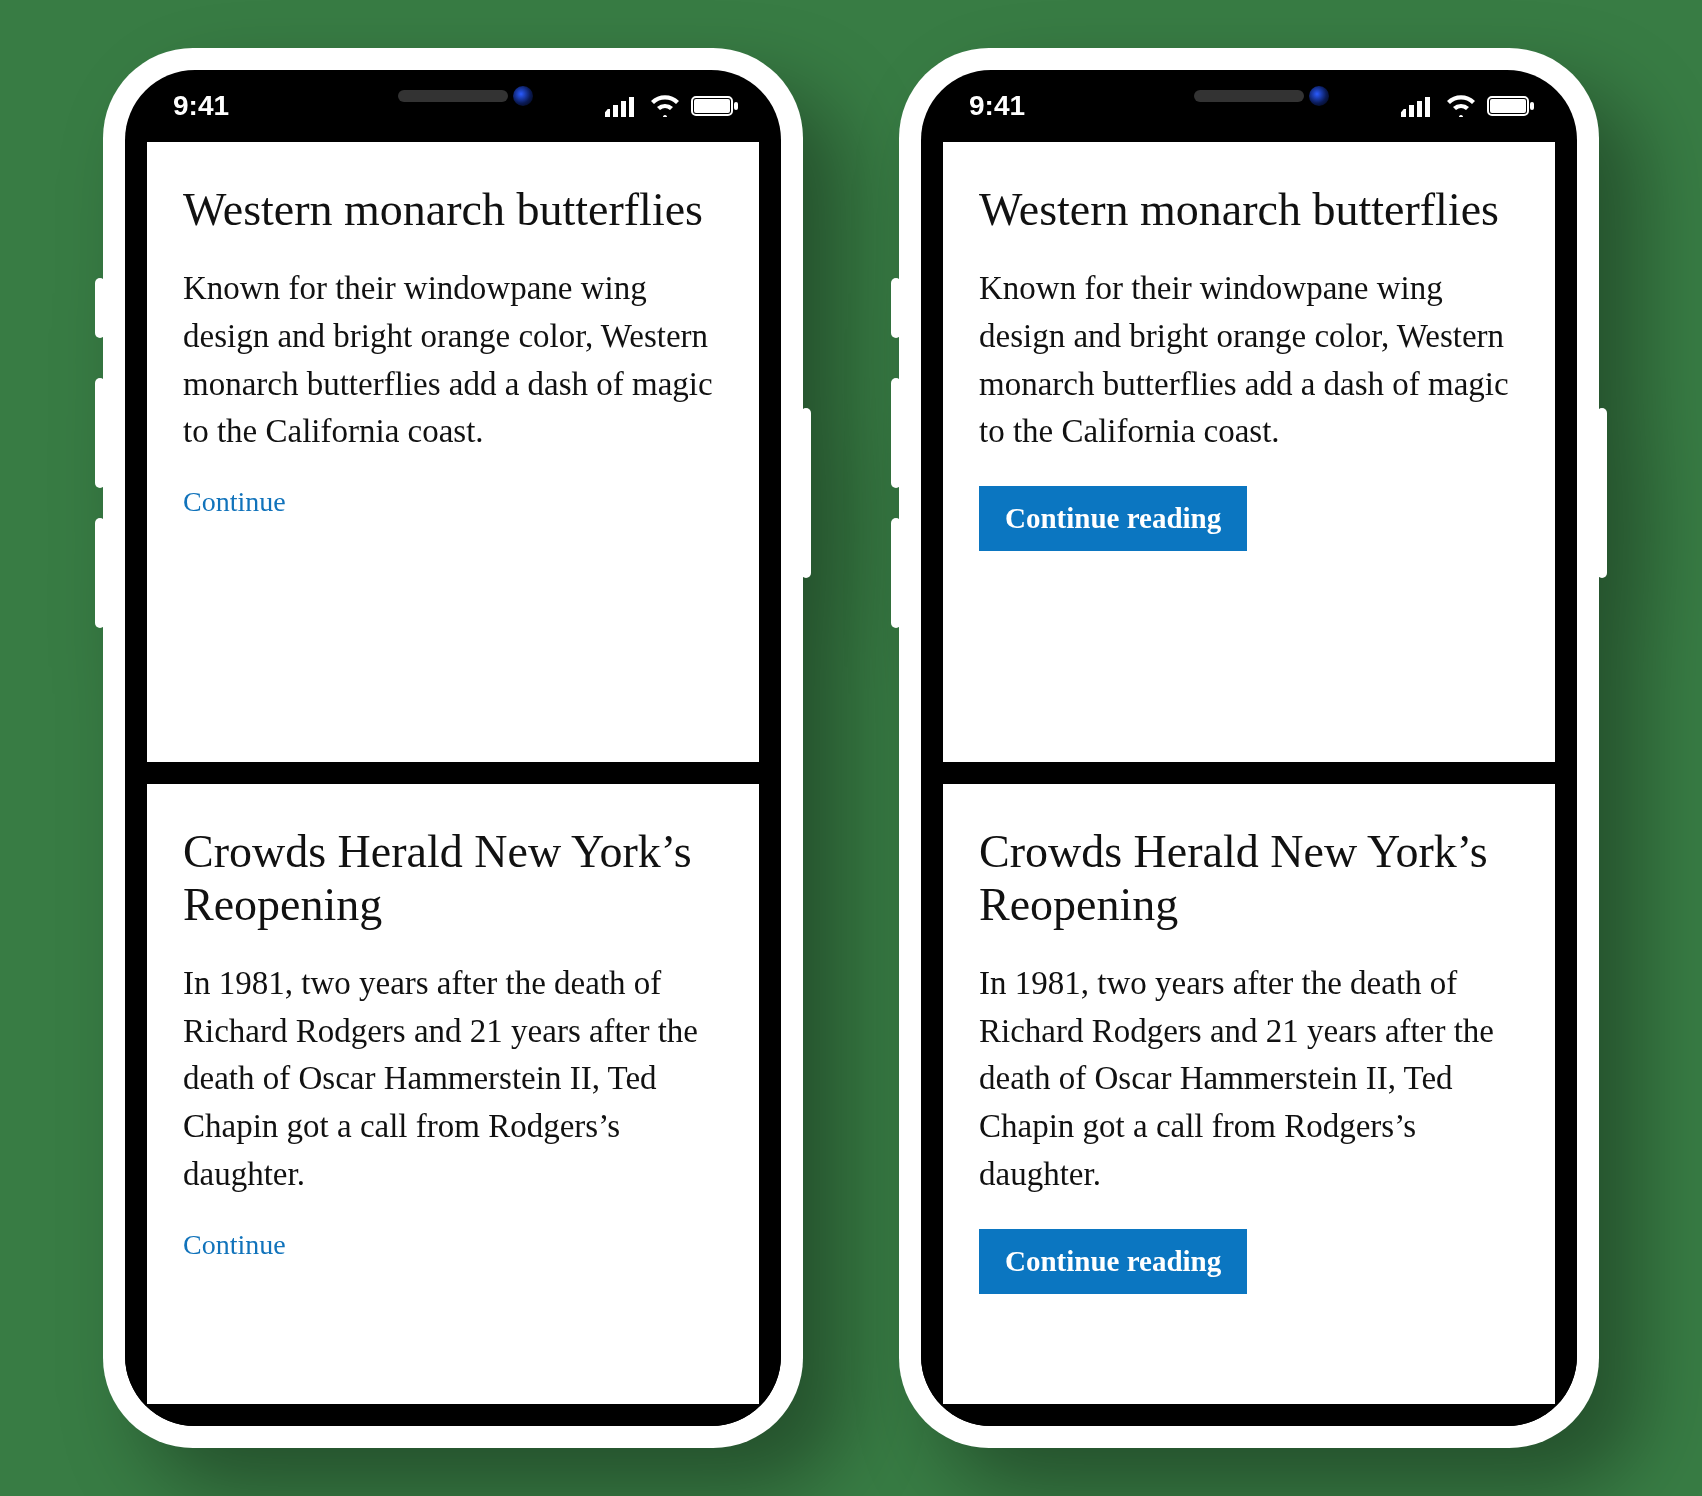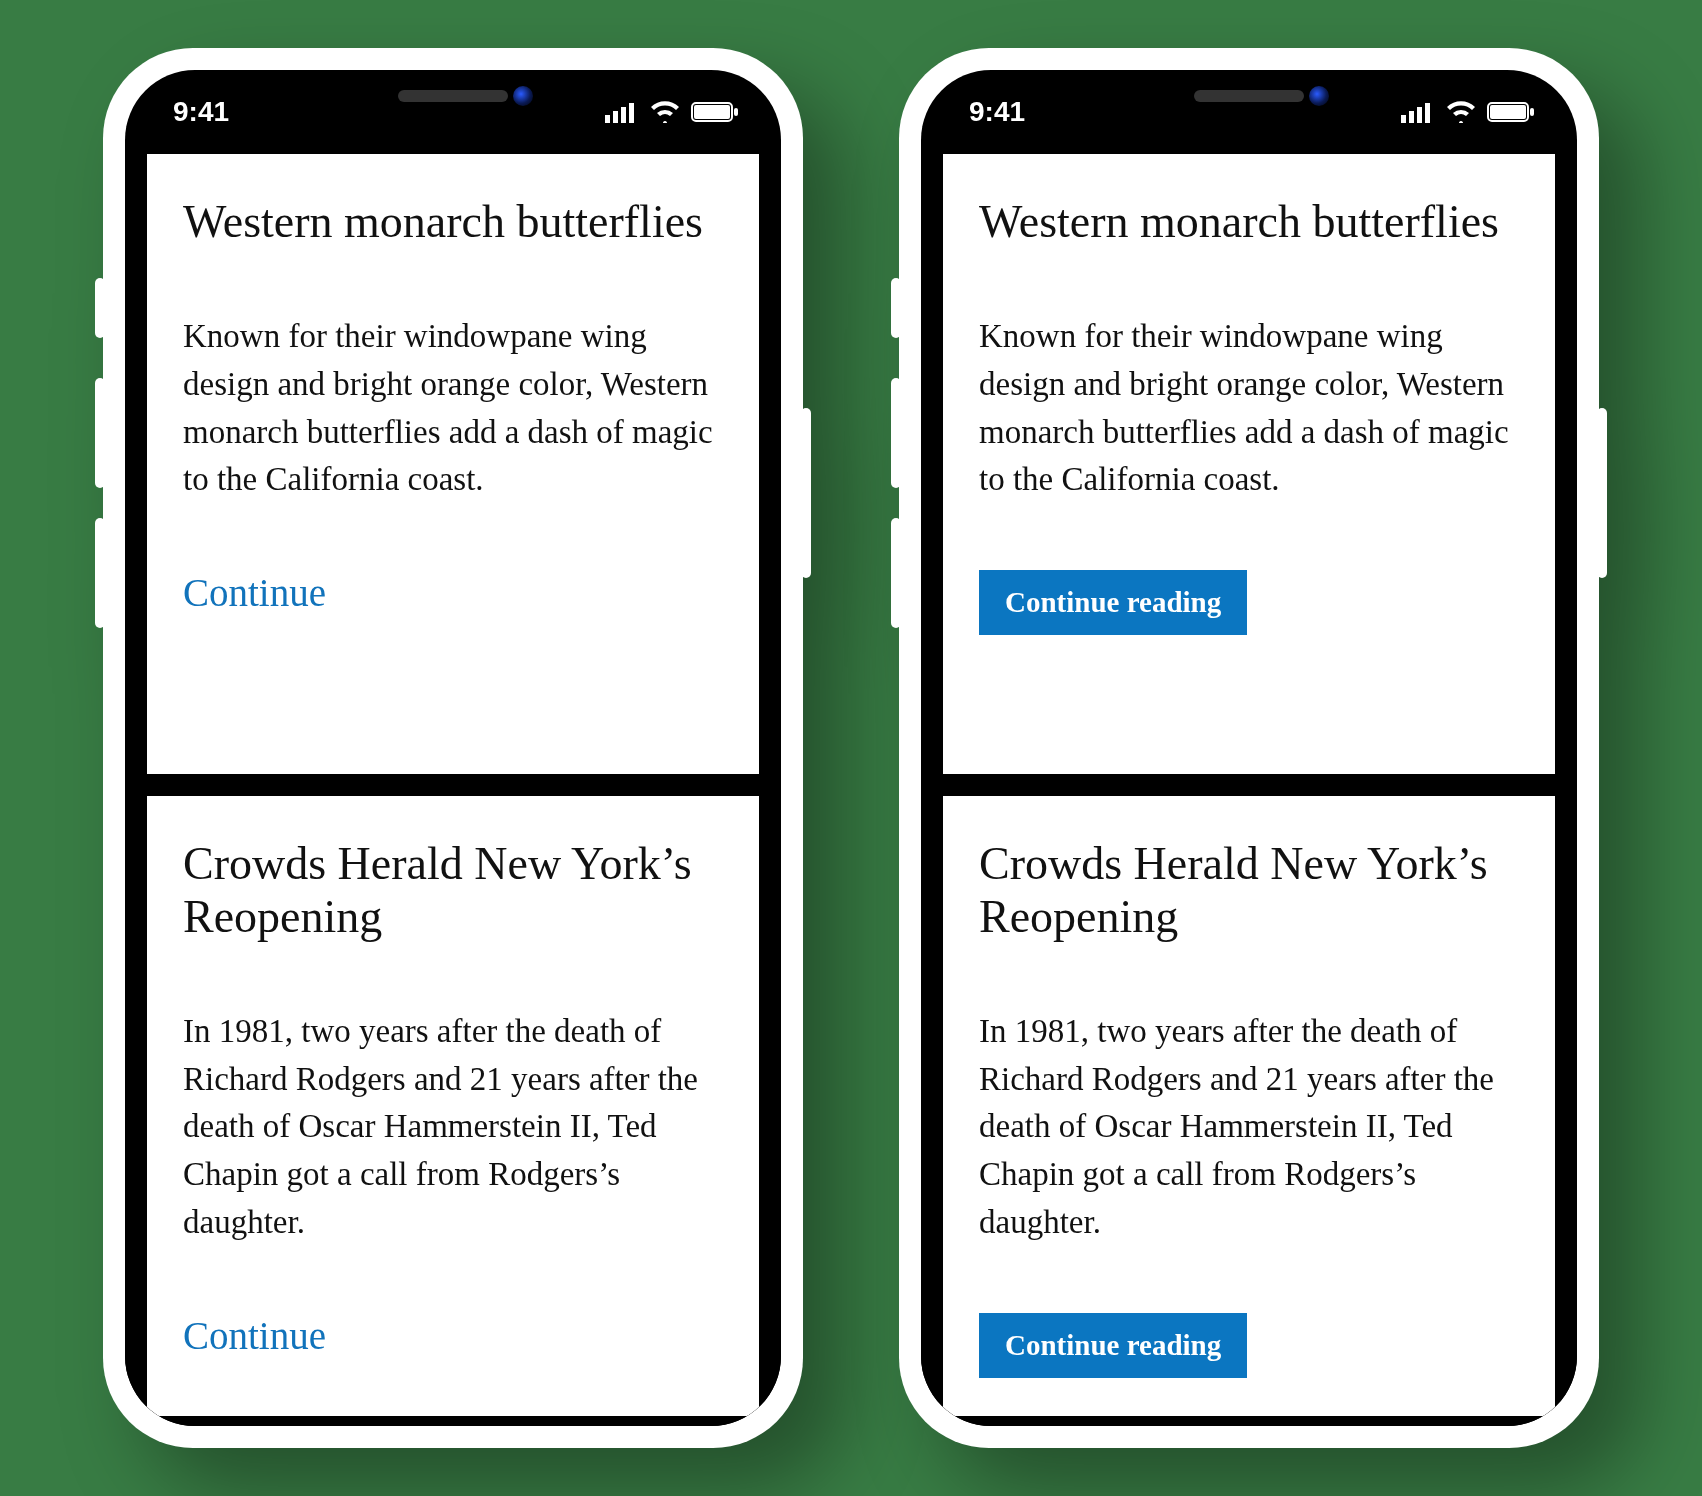--- a/index.html
+++ b/index.html
@@ -48,49 +48,49 @@
     }
     .speaker {
       width: 110px; height: 12px; background: #333; border-radius: 6px;
     }
     .camera {
       width: 20px; height: 20px; border-radius: 50%;
       background: radial-gradient(circle at 40% 40%, #2a5bff 0%, #0a1a55 55%, #000 100%);
       position: absolute; right: 80px; top: 16px;
     }
     .status-bar {
-      height: 84px; display: flex; justify-content: space-between;
+      height: 72px; display: flex; justify-content: space-between;
       align-items: center; padding: 0 42px 0 48px; color: #fff;
       font-family: -apple-system, BlinkMacSystemFont, 'Helvetica Neue', Arial, sans-serif;
       font-weight: 600; font-size: 28px;
     }
     .status-right { display: flex; align-items: center; gap: 10px; }
     .status-icon svg { display: block; }
     .content {
       background: #000; padding: 0 22px 22px 22px;
       display: flex; flex-direction: column; gap: 22px;
       height: calc(100% - 72px);
     }
     .card {
       background: #fff; flex: 1; padding: 42px 36px 36px 36px;
-      display: flex; flex-direction: column; gap: 36px;
+      display: flex; flex-direction: column;
     }
     .card h2 {
       font-family: Georgia, 'Times New Roman', serif;
       font-weight: 400; font-size: 46px; line-height: 1.15;
       color: #111; margin-bottom: 28px;
     }
     .card p {
       font-family: Georgia, 'Times New Roman', serif;
       font-size: 33px; line-height: 1.45; color: #111;
       margin-bottom: 30px;
     }
     .link-cta {
       font-family: Georgia, 'Times New Roman', serif;
-      font-size: 39px; color: #1173bb; text-decoration: none;
+      font-size: 28px; color: #1173bb; text-decoration: none;
       align-self: flex-start; cursor: pointer; background: none; border: none;
     }
     .button-cta {
       font-family: Georgia, 'Times New Roman', serif;
       font-size: 29px; font-weight: 700; color: #fff;
       background: #0b76c1; border: none; padding: 16px 26px;
       align-self: flex-start; cursor: pointer;
     }
   </style>
 </head>

